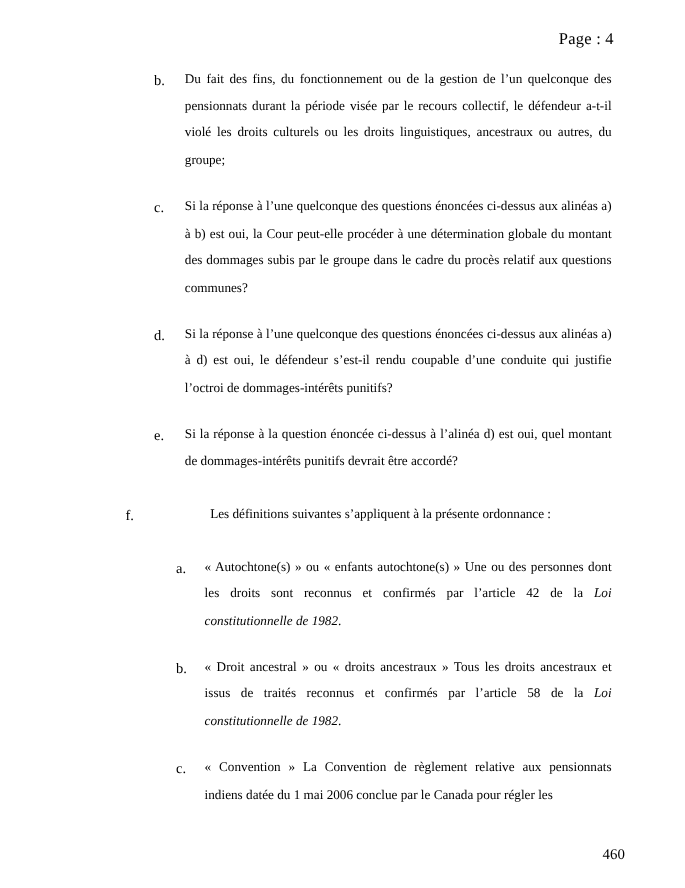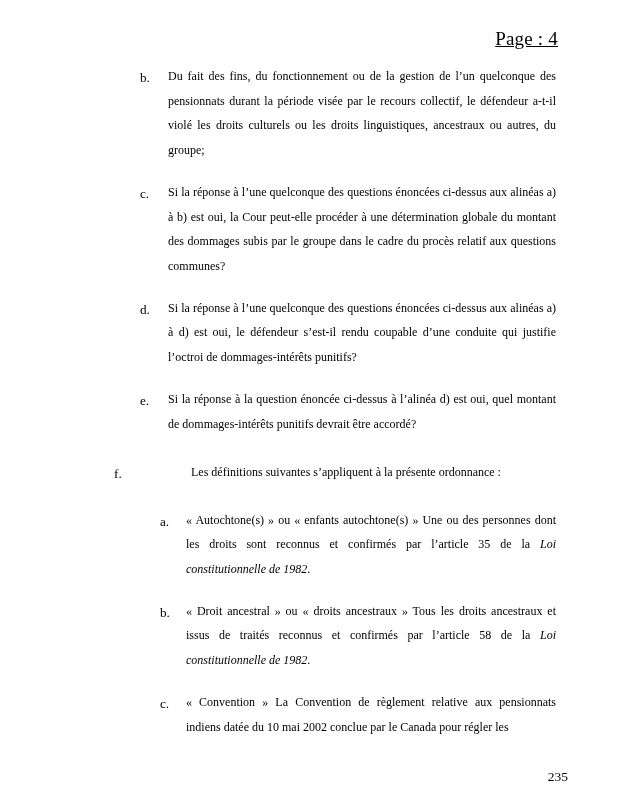--- a/index.html
+++ b/index.html
@@ -17,25 +17,24 @@
   }
   .page {
     position: relative;
     width: 623px;
     height: 807px;
     box-sizing: border-box;
     padding: 28px 55px 28px 60px;
   }
   .page-header {
     text-align: right;
-    font-size: 19px;
+    font-size: 15px;
     padding-right: 10px;
     margin-bottom: 14px;
     letter-spacing: 0.2px;
-    text-decoration: underline;
   }
   .page-footer {
     position: absolute;
     right: 55px;
     bottom: 22px;
     font-size: 13.5px;
   }
   .item {
     display: flex;
     align-items: flex-start;
@@ -115,28 +114,28 @@
     <div class="body">Si la réponse à la question énoncée ci-dessus à l’alinéa d) est oui, quel montant de dommages-intérêts punitifs devrait être accordé?</div>
   </div>
 
   <div class="item lvlf">
     <div class="marker">f.</div>
     <div class="body">Les définitions suivantes s’appliquent à la présente ordonnance :</div>
   </div>
 
   <div class="item lvl2">
     <div class="marker">a.</div>
-    <div class="body"><span>« Autochtone(s) » ou « enfants autochtone(s) » Une ou des personnes dont les droits sont reconnus et confirmés par l’article 35 de la </span><span class="ital">Loi constitutionnelle de 1982</span><span>.</span></div>
+    <div class="body"><span>« Autochtone(s) » ou « enfants autochtone(s) » Une ou des personnes dont les droits sont reconnus et confirmés par l’article 42 de la </span><span class="ital">Loi constitutionnelle de 1982</span><span>.</span></div>
   </div>
 
   <div class="item lvl2">
     <div class="marker">b.</div>
     <div class="body"><span>« Droit ancestral » ou « droits ancestraux » Tous les droits ancestraux et issus de traités reconnus et confirmés par l’article 58 de la </span><span class="ital">Loi constitutionnelle de 1982</span><span>.</span></div>
   </div>
 
   <div class="item lvl2">
     <div class="marker">c.</div>
-    <div class="body"><span> « Convention » La Convention de règlement relative aux pensionnats indiens datée du 10 mai 2002 conclue par le Canada pour régler les</span><span class="ital"></span><span></span></div>
+    <div class="body"><span> « Convention » La Convention de règlement relative aux pensionnats indiens datée du 1 mai 2006 conclue par le Canada pour régler les</span><span class="ital"></span><span></span></div>
   </div>
 
-  <div class="page-footer">235</div>
+  <div class="page-footer">460</div>
 
 </div>
 
 </body></html>

